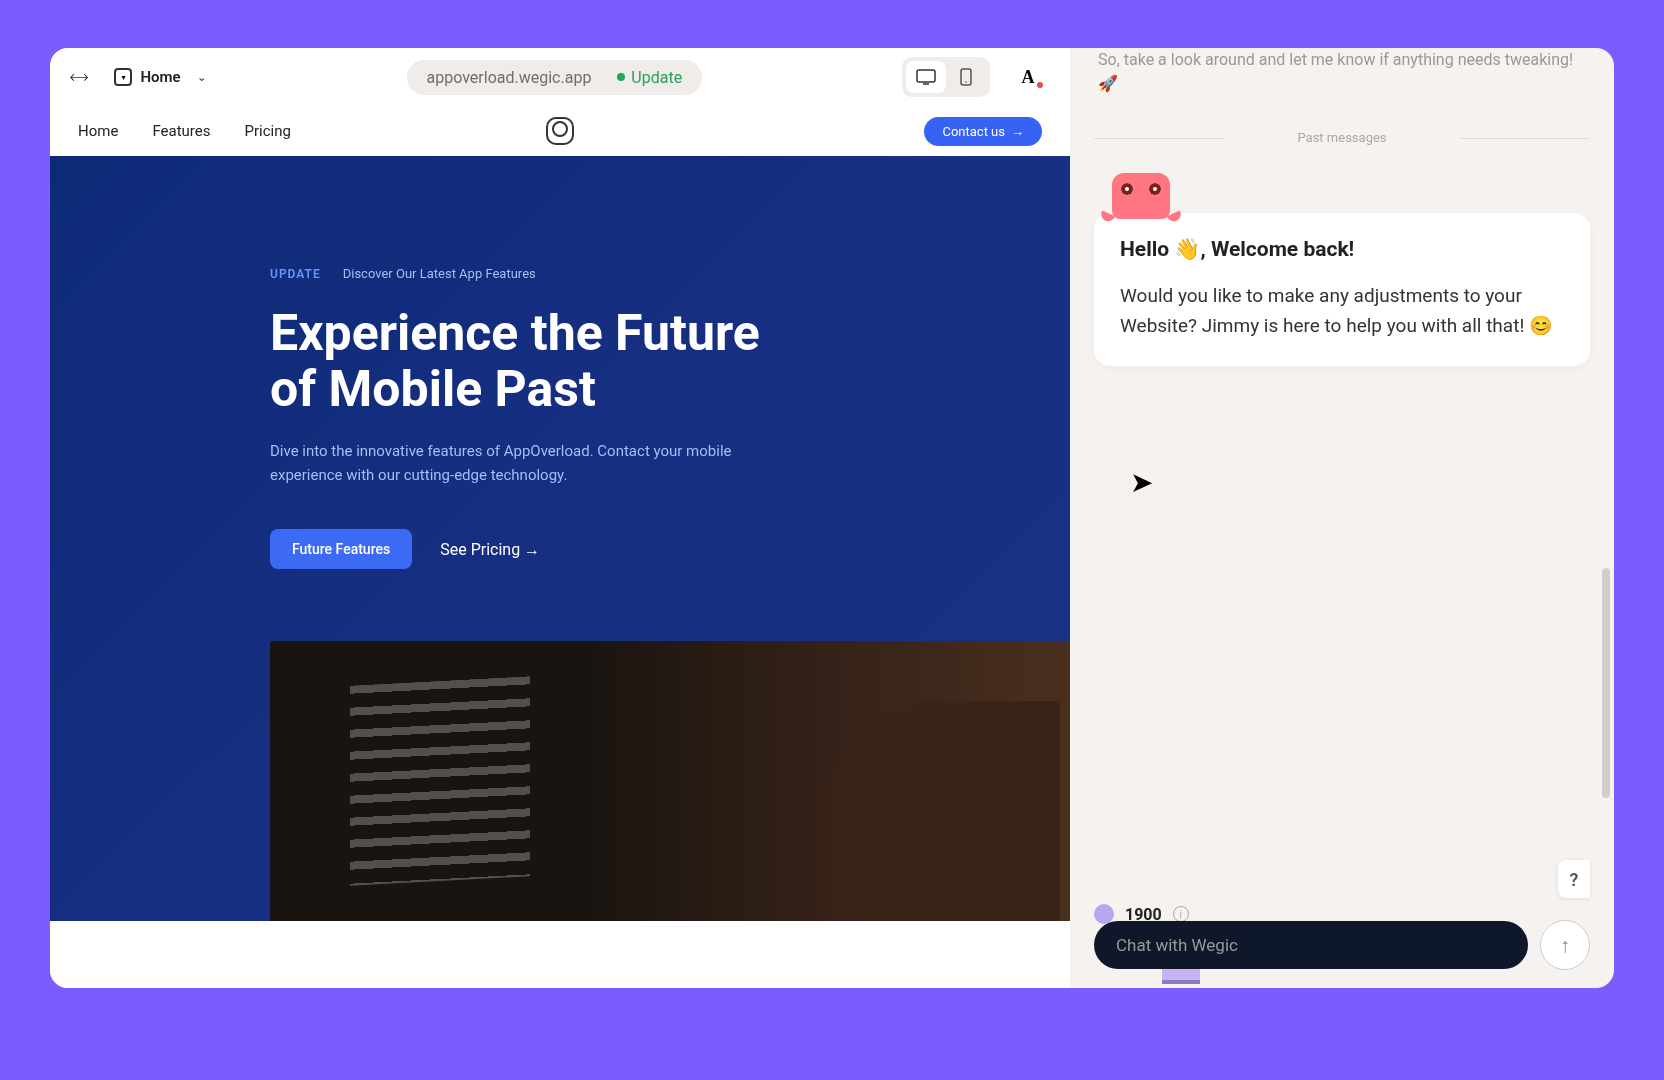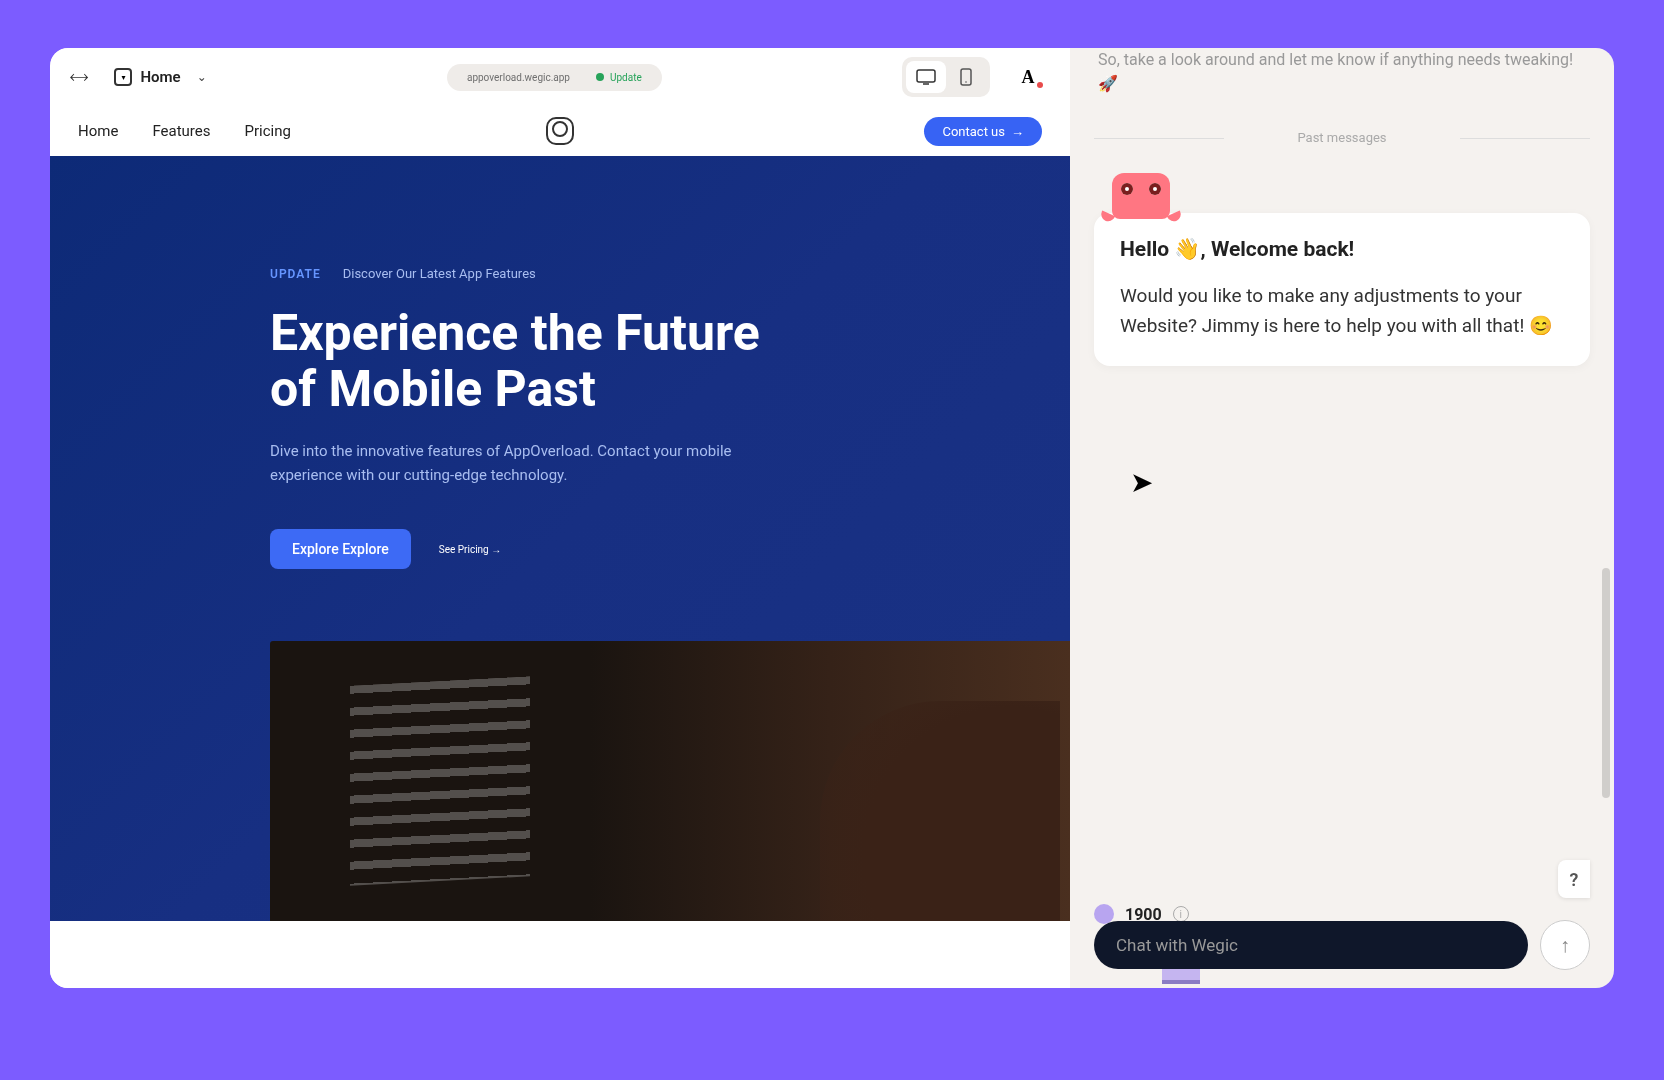--- a/index.html
+++ b/index.html
@@ -8,21 +8,21 @@
     .preview-panel { width: 1020px; display: flex; flex-direction: column; }
     .chat-panel { flex: 1; display: flex; flex-direction: column; position: relative; padding: 0 24px 24px 24px; }
 
     
     .topbar { height: 58px; display: flex; align-items: center; padding: 0 22px; background: #fff; border-top-left-radius: 18px; }
     .resize-icon { transform: rotate(45deg); font-size: 18px; color: #333; margin-right: 28px; }
     .home-pill { display: flex; align-items: center; gap: 8px; }
     .home-pill .pg-icon { width: 18px; height: 18px; border: 2px solid #333; border-radius: 4px; display: flex; align-items: center; justify-content: center; font-size: 8px; }
     .home-pill .label { font-weight: 600; font-size: 15px; color: #222; }
     .home-pill .chev { font-size: 12px; color: #444; margin-left: 8px; }
-    .url-pill { margin: 0 auto; background: #efece9; border-radius: 20px; padding: 8px 20px; font-size: 10px; color: #6f6f6f; display: flex; align-items: center; gap: 26px; }
+    .url-pill { margin: 0 auto; background: #efece9; border-radius: 20px; padding: 8px 20px; font-size: 16px; color: #6f6f6f; display: flex; align-items: center; gap: 26px; }
     .url-pill .update { color: #27a35a; display: flex; align-items: center; gap: 6px; }
     .url-pill .dot { width: 8px; height: 8px; background: #27a35a; border-radius: 50%; }
     .device-group { display: flex; align-items: center; gap: 0; background: #efece9; border-radius: 10px; padding: 4px; margin-right: 18px; }
     .device-btn { width: 40px; height: 32px; display: flex; align-items: center; justify-content: center; border-radius: 8px; font-size: 16px; }
     .device-btn.active { background: #fff; }
     .font-icon { width: 40px; height: 32px; display: flex; align-items: center; justify-content: center; font-size: 18px; position: relative; }
     .font-icon::after { content: ''; position: absolute; width: 6px; height: 6px; background: #e84b4b; border-radius: 50%; bottom: 5px; right: 5px; }
 
     
     .preview-wrapper { flex: 1; background: #fff; overflow: hidden; }
@@ -32,21 +32,21 @@
     .site-nav .brand::after { content: ''; width: 12px; height: 12px; border: 2px solid #333; border-radius: 50%; transform: translateY(-2px); }
     .contact-btn { margin-left: auto; background: #3763f4; color: #fff; border-radius: 18px; padding: 7px 18px; font-size: 13px; display: flex; align-items: center; gap: 6px; }
     .hero { background: linear-gradient(135deg, #0d2a77 0%, #172f82 50%, #1a3285 100%); padding: 110px 0 0 220px; min-height: 760px; position: relative; }
     .hero-badge-row { display: flex; align-items: center; gap: 22px; margin-bottom: 24px; }
     .badge { color: #6695ff; font-size: 12px; letter-spacing: 1px; font-weight: 600; }
     .badge-sub { color: #a8bdf0; font-size: 13px; }
     .hero h1 { color: #fff; font-size: 50px; font-weight: 700; line-height: 1.12; max-width: 520px; margin-bottom: 22px; }
     .hero-desc { color: #a8bdf0; font-size: 15px; line-height: 1.6; max-width: 490px; margin-bottom: 42px; }
     .hero-actions { display: flex; align-items: center; gap: 28px; }
     .primary-btn { background: #3d6af5; color: #fff; border-radius: 8px; padding: 12px 22px; font-size: 14px; font-weight: 500; }
-    .secondary-link { color: #fff; font-size: 10px; display: flex; align-items: center; gap: 6px; }
+    .secondary-link { color: #fff; font-size: 16px; display: flex; align-items: center; gap: 6px; }
     .hero-image { margin-top: 72px; height: 280px; background: linear-gradient(to right, #1a1410 40%, #352218 70%, #4a2f1f); position: relative; border-top-left-radius: 3px; overflow: hidden; }
     .hero-image::before { content: ''; position: absolute; left: 80px; top: 40px; width: 180px; height: 200px; background: repeating-linear-gradient(to bottom, rgba(255,255,255,0.25) 0 8px, transparent 8px 22px); transform: skewY(-3deg); }
     .hero-image::after { content: ''; position: absolute; right: 10px; bottom: 0; width: 240px; height: 220px; background: radial-gradient(circle at 80% 70%, #3a2217 60%, transparent); border-top-left-radius: 120px; }
 
     .laptop { position: absolute; bottom: 4px; left: 50%; transform: translateX(330px); width: 38px; height: 22px; background: #c5b5f0; border-radius: 3px 3px 0 0; border-bottom: 4px solid #8a7cc4; }
 
     
     .faded-msg { color: #999; font-size: 16px; line-height: 1.5; margin-bottom: 16px; padding: 0 4px; }
     .divider { text-align: center; color: #aaa; font-size: 13px; margin: 18px 0 28px; position: relative; }
     .divider::before, .divider::after { content: ''; position: absolute; top: 50%; width: 130px; height: 1px; background: #ddd; }
@@ -130,21 +130,21 @@
       </div>
 
       <div class="hero">
         <div class="hero-badge-row">
           <span class="badge">UPDATE</span>
           <span class="badge-sub">Discover Our Latest App Features</span>
         </div>
         <h1>Experience the Future of Mobile Past</h1>
         <p class="hero-desc">Dive into the innovative features of AppOverload. Contact your mobile experience with our cutting-edge technology.</p>
         <div class="hero-actions">
-          <div class="primary-btn">Explore Explore</div>
+          <div class="primary-btn">Future Features</div>
           <div class="secondary-link">See Pricing →</div>
         </div>
         <div class="hero-image"></div>
       </div>
     </div>
     <div class="laptop"></div>
   </div>
 
   <div class="chat-panel">
     <p class="faded-msg">So, take a look around and let me know if anything needs tweaking! 🚀</p>

